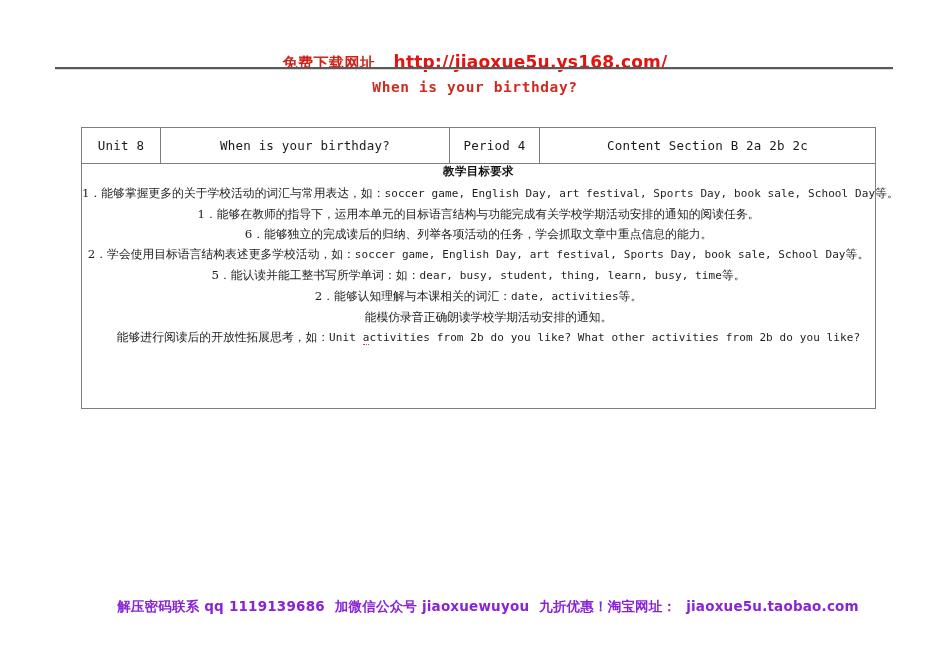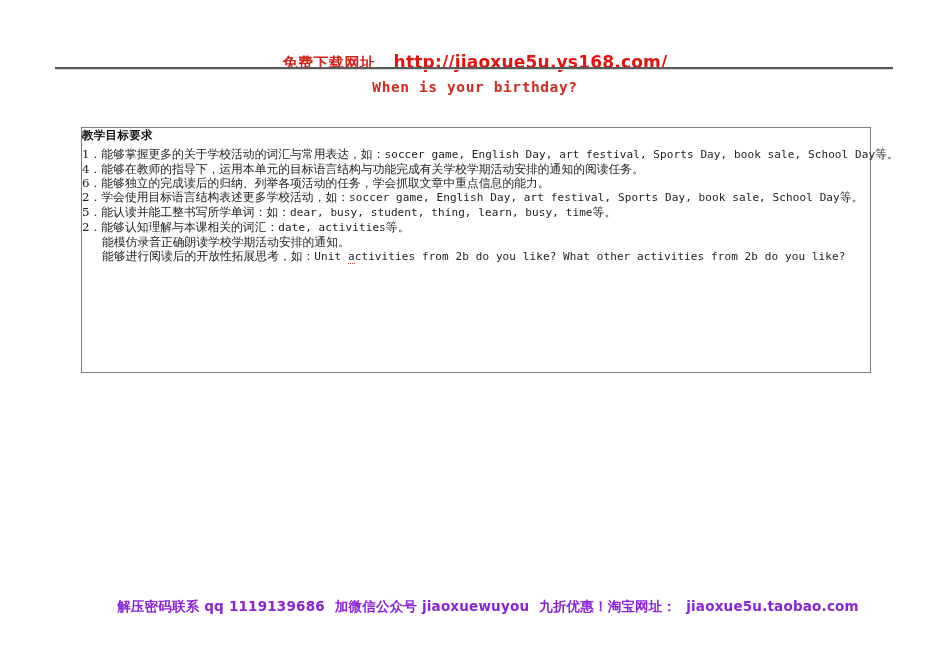--- a/index.html
+++ b/index.html
@@ -90,35 +90,36 @@
     white-space: nowrap;
   }
   .col-unit   { width: 78px; }
   .col-topic  { width: 288px; }
   .col-period { width: 89px; }
   .col-content{ width: 335px; }
 
   .body-cell {
     height: 244px;
     padding: 7px 9px 8px 9px;
+    text-align: center;
   }
 
   .goals-heading {
     font-family: "DejaVu Sans", "Liberation Sans", sans-serif;
     font-weight: bold;
     font-size: 11.5px;
     color: #111111;
     margin: 0 0 4px 0;
     letter-spacing: 0.3px;
   }
   .goal-line {
     font-family: "DejaVu Serif", "Liberation Serif", serif;
     font-size: 11.8px;
     color: #222222;
-    line-height: 14px;
+    line-height: 20px;
     white-space: nowrap;
     margin: 0;
   }
   .goal-line.indented {
     padding-left: 20px;
   }
   .en {
     font-family: "DejaVu Sans Mono", "Liberation Mono", monospace;
     font-size: 11px;
     letter-spacing: 0.1px;
@@ -150,26 +151,32 @@
 
 <div class="promo-header">
   <span class="promo-cn">免费下载网址</span><span class="promo-url">http://jiaoxue5u.ys168.com/</span>
 </div>
 <div class="header-rule"></div>
 
 <div class="doc-title">When is your birthday?</div>
 
 <table class="lesson-table">
   <tbody>
+      <tr>
+    <td class="hdr-cell col-unit">Unit 8</td>
+    <td class="hdr-cell col-topic">When is your birthday?</td>
+    <td class="hdr-cell col-period">Period 4</td>
+    <td class="hdr-cell col-content">Content  Section B  2a 2b 2c</td>
+  </tr>
   <tr>
     <td class="body-cell" colspan="4">
       <div class="goals-heading">教学目标要求</div>
       <div id="goals-list">
             <div class="goal-line"><span>1．能够掌握更多的关于学校活动的词汇与常用表达，如：</span><span class="en">soccer game, English Day, art festival, Sports Day, book sale, School Day</span><span>等。</span></div>
-            <div class="goal-line"><span>4．能够在教师的指导下，运用本单元的目标语言结构与功能完成有关学校学期活动安排的通知的阅读任务。</span></div>
+            <div class="goal-line"><span>1．能够在教师的指导下，运用本单元的目标语言结构与功能完成有关学校学期活动安排的通知的阅读任务。</span></div>
             <div class="goal-line"><span>6．能够独立的完成读后的归纳、列举各项活动的任务，学会抓取文章中重点信息的能力。</span></div>
             <div class="goal-line"><span>2．学会使用目标语言结构表述更多学校活动，如：</span><span class="en">soccer game, English Day, art festival, Sports Day, book sale, School Day</span><span>等。</span></div>
             <div class="goal-line"><span>5．能认读并能工整书写所学单词：如：</span><span class="en">dear, busy, student, thing, learn, busy, time</span><span>等。</span></div>
             <div class="goal-line"><span>2．能够认知理解与本课相关的词汇：</span><span class="en">date, activities</span><span>等。</span></div>
             <div class="goal-line indented"><span>能模仿录音正确朗读学校学期活动安排的通知。</span></div>
             <div class="goal-line indented"><span>能够进行阅读后的开放性拓展思考，如：</span><span class="en">Unit </span><span class="en misspell">a</span><span class="en">ctivities from 2b do you like? What other activities from 2b do you like?</span></div>
           </div>
     </td>
   </tr>
 </tbody>

